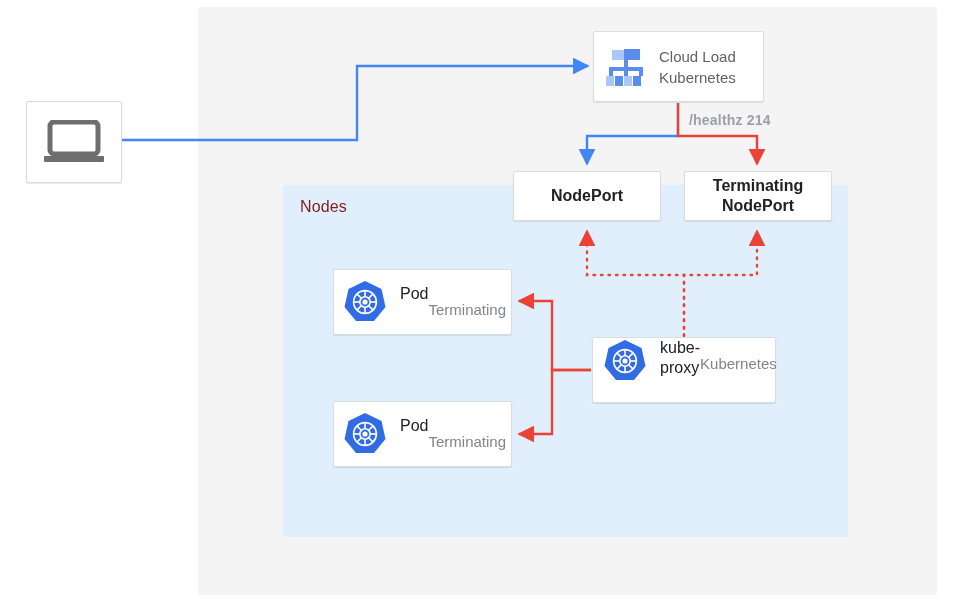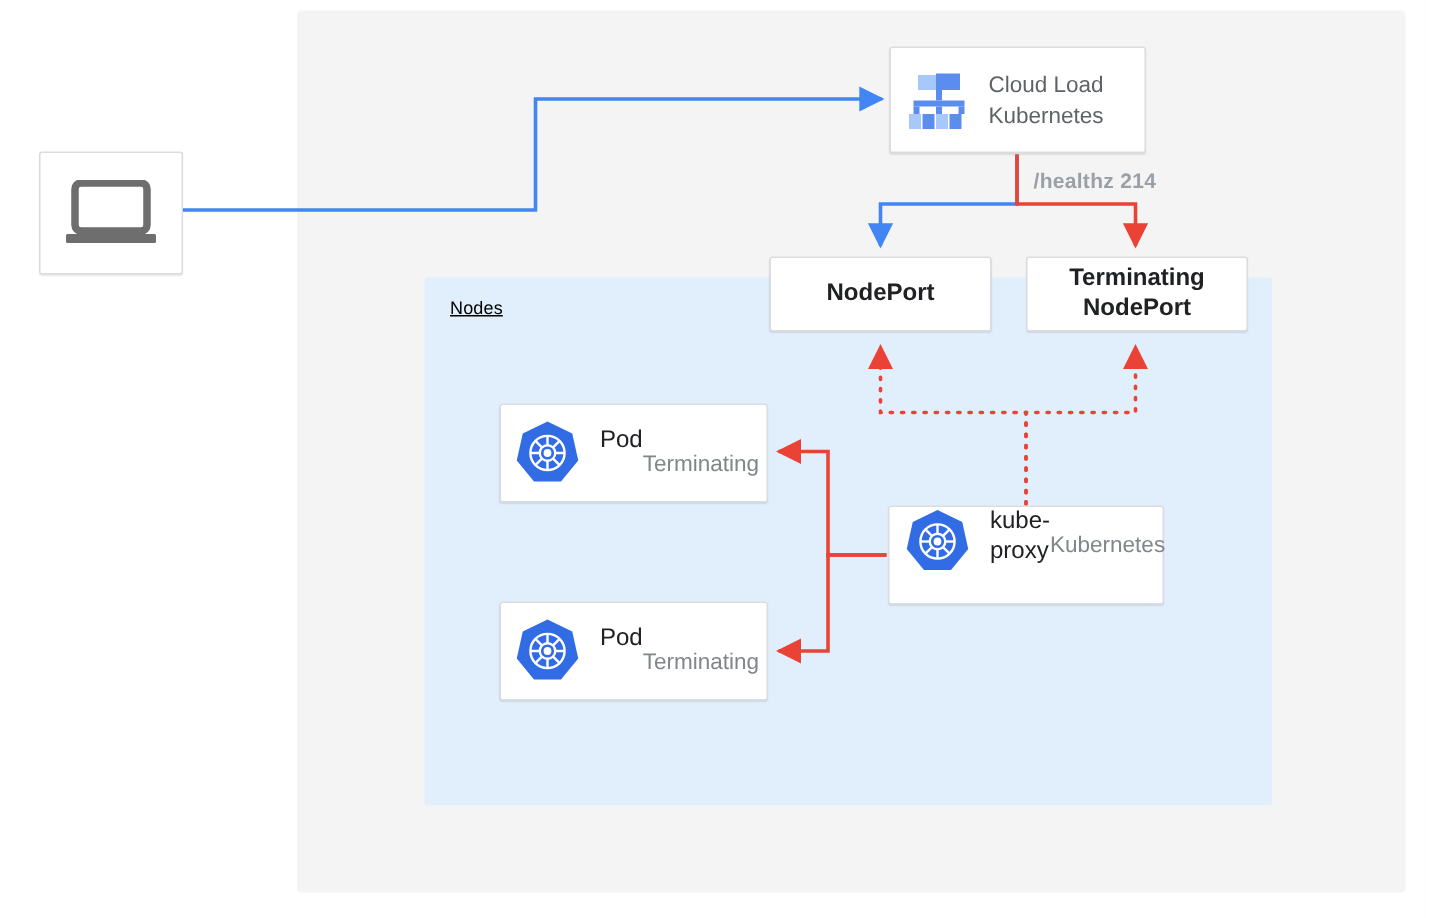--- a/index.html
+++ b/index.html
@@ -37,24 +37,23 @@
     top: 185px;
     width: 565px;
     height: 352px;
     background: #e1effd;
     border-radius: 2px;
   }
   .nodes-label {
     position: absolute;
     left: 300px;
     top: 198px;
-    font-size: 12px;
-    color: #000000;
+    font-size: 16px;
+    color: #7f1d1d;
     letter-spacing: 0.1px;
-    text-decoration: underline;
   }
 
   
   .card {
     position: absolute;
     background: #ffffff;
     border: 1px solid #dadce0;
     border-radius: 2px;
     box-sizing: border-box;
     box-shadow: 0 1px 1px rgba(60,64,67,0.13);

